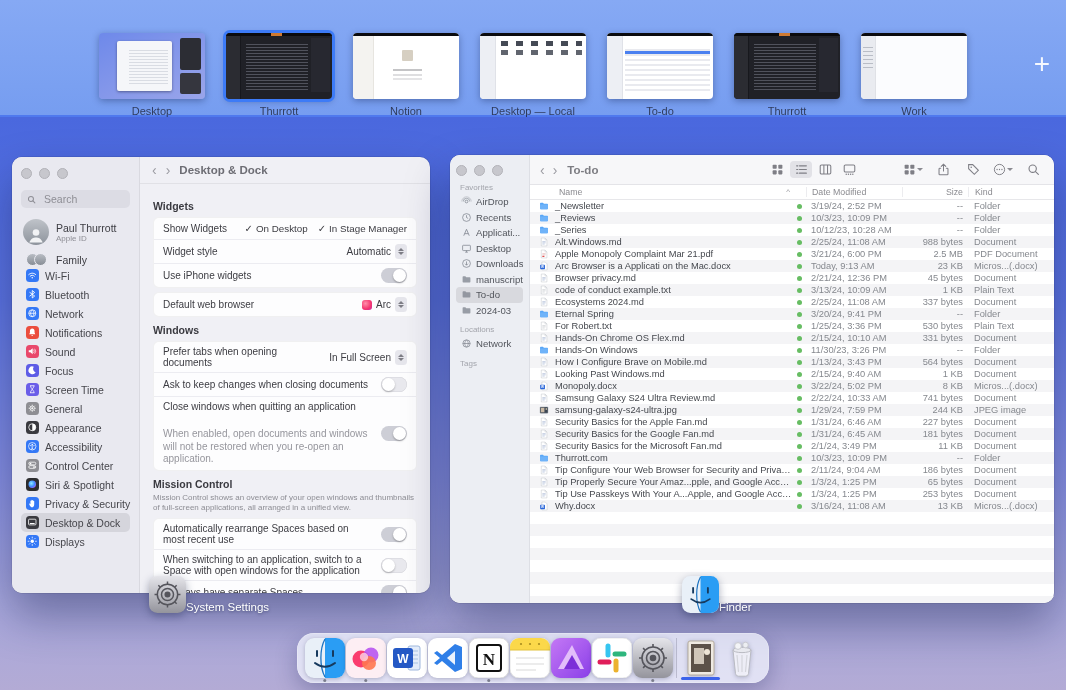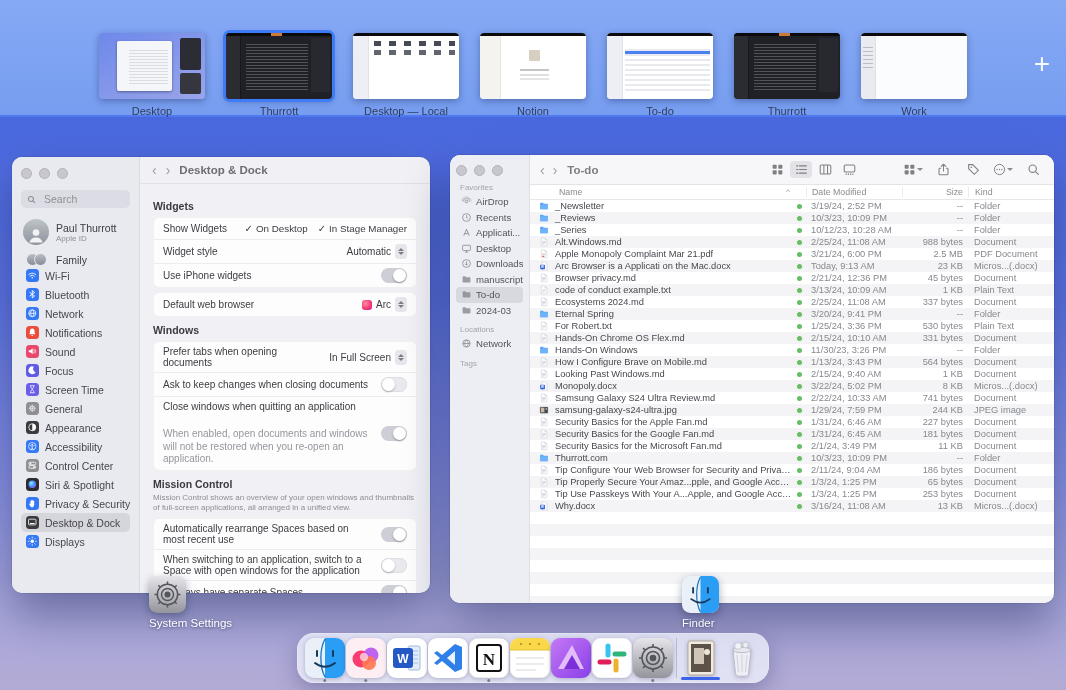--- a/index.html
+++ b/index.html
@@ -119,21 +119,21 @@
   .frow.even{background:#f4f4f6}
   .ficon{width:13px;height:10px;margin-left:7px;flex:none;display:flex;align-items:center;justify-content:center}
   .ficon svg{width:10px;height:10px}
   .fname{flex:1;min-width:0;padding-left:5px;white-space:nowrap;overflow:hidden;text-overflow:ellipsis}
   .fdot{width:13px;flex:none;display:flex;justify-content:center}
   .fdot i{width:5px;height:5px;border-radius:50%;background:#67bd63}
   .fdate{width:96px;flex:none;color:#85888e;padding-left:5px;white-space:nowrap}
   .fsize{width:66px;flex:none;color:#85888e;text-align:right;padding-right:5px;white-space:nowrap}
   .fkind{width:86px;flex:none;color:#85888e;padding-left:6px;white-space:nowrap;overflow:hidden}
   
-  .badge{position:absolute;display:flex;flex-direction:column;align-items:flex-start;width:140px}
+  .badge{position:absolute;display:flex;flex-direction:row;align-items:flex-end;width:140px}
   .badge .bicon{width:37px;height:37px;filter:drop-shadow(0 3px 4px rgba(10,20,60,.35))}
   .badge .bicon svg{width:37px;height:37px}
   .badge .blabel{margin-top:4px;font-size:11.5px;color:#fff;text-shadow:0 1px 3px rgba(10,20,60,.55)}
   
   .dock{position:absolute;left:50%;transform:translateX(-50%);bottom:7px;height:50px;border-radius:17px;background:rgba(242,244,253,.74);box-shadow:0 8px 22px rgba(15,25,80,.28),inset 0 0 0 .5px rgba(255,255,255,.5);display:flex;align-items:center;padding:0 7px;gap:5px}
   .ditem{position:relative;width:41px;height:46px;display:flex;align-items:center;justify-content:center}
   .dicon{width:40px;height:40px}
   .dicon svg{width:40px;height:40px;filter:drop-shadow(0 1.5px 2px rgba(10,20,60,.25))}
   .ddot{position:absolute;bottom:-1px;left:50%;transform:translateX(-50%);width:3.5px;height:3.5px;border-radius:50%;background:rgba(50,52,64,.55)}
   .dprog{position:absolute;bottom:1px;left:1px;right:1px;height:3.5px;border-radius:2px;background:#3c63ea}
@@ -158,36 +158,36 @@
           <div class="thumb t-dark active">
             <div class="tbar"></div>
             <div class="side"></div>
             <div class="txt"></div>
             <div class="pan"></div>
             <div class="tab"></div>
           </div>
           <div class="space-label">Thurrott</div>
         </div>
         <div class="space">
+          <div class="thumb t-notion">
+            <div class="tbar"></div>
+            <div class="side"></div>
+            <div class="img"></div>
+            <div class="tl"></div>
+          </div>
+          <div class="space-label">Notion</div>
+        </div>
+        <div class="space">
           <div class="thumb t-files">
             <div class="tbar"></div>
             <div class="side"></div>
             <div class="r1"></div>
             <div class="r2"></div>
           </div>
           <div class="space-label">Desktop — Local</div>
-        </div>
-        <div class="space">
-          <div class="thumb t-notion">
-            <div class="tbar"></div>
-            <div class="side"></div>
-            <div class="img"></div>
-            <div class="tl"></div>
-          </div>
-          <div class="space-label">Notion</div>
         </div>
         <div class="space">
           <div class="thumb t-list">
             <div class="tbar"></div>
             <div class="side"></div>
             <div class="rows"></div>
             <div class="sel"></div>
           </div>
           <div class="space-label">To-do</div>
         </div>

